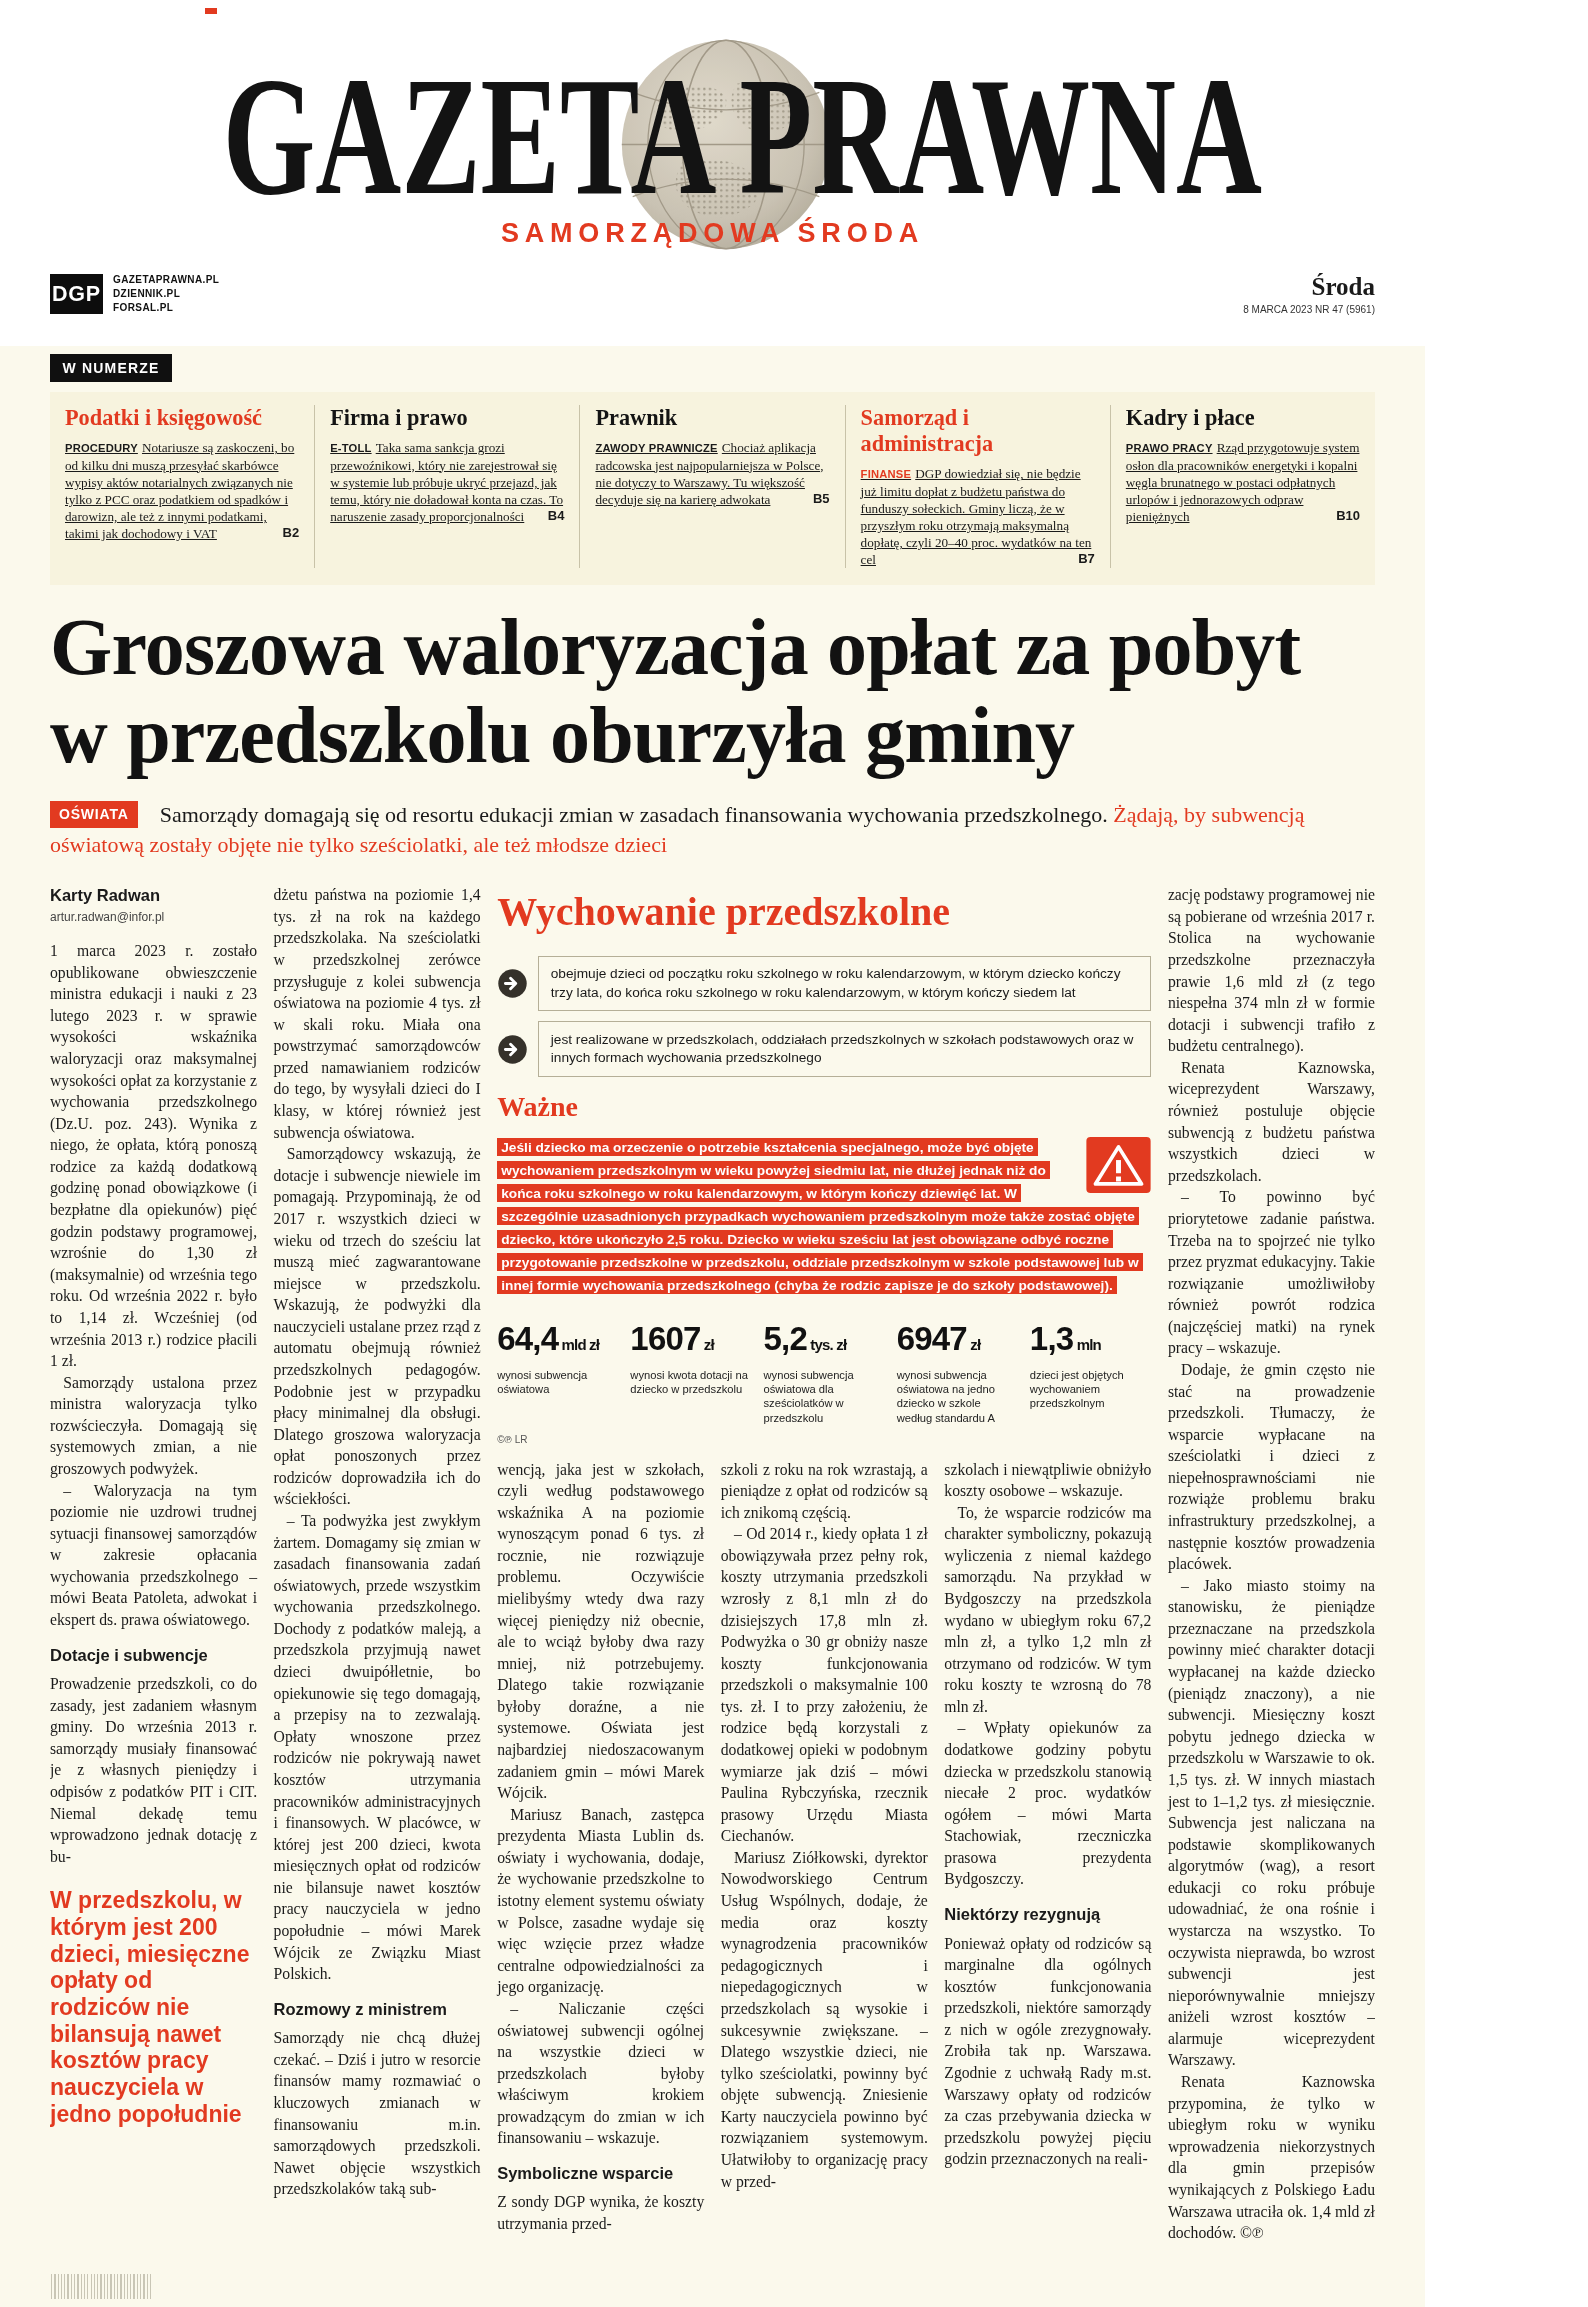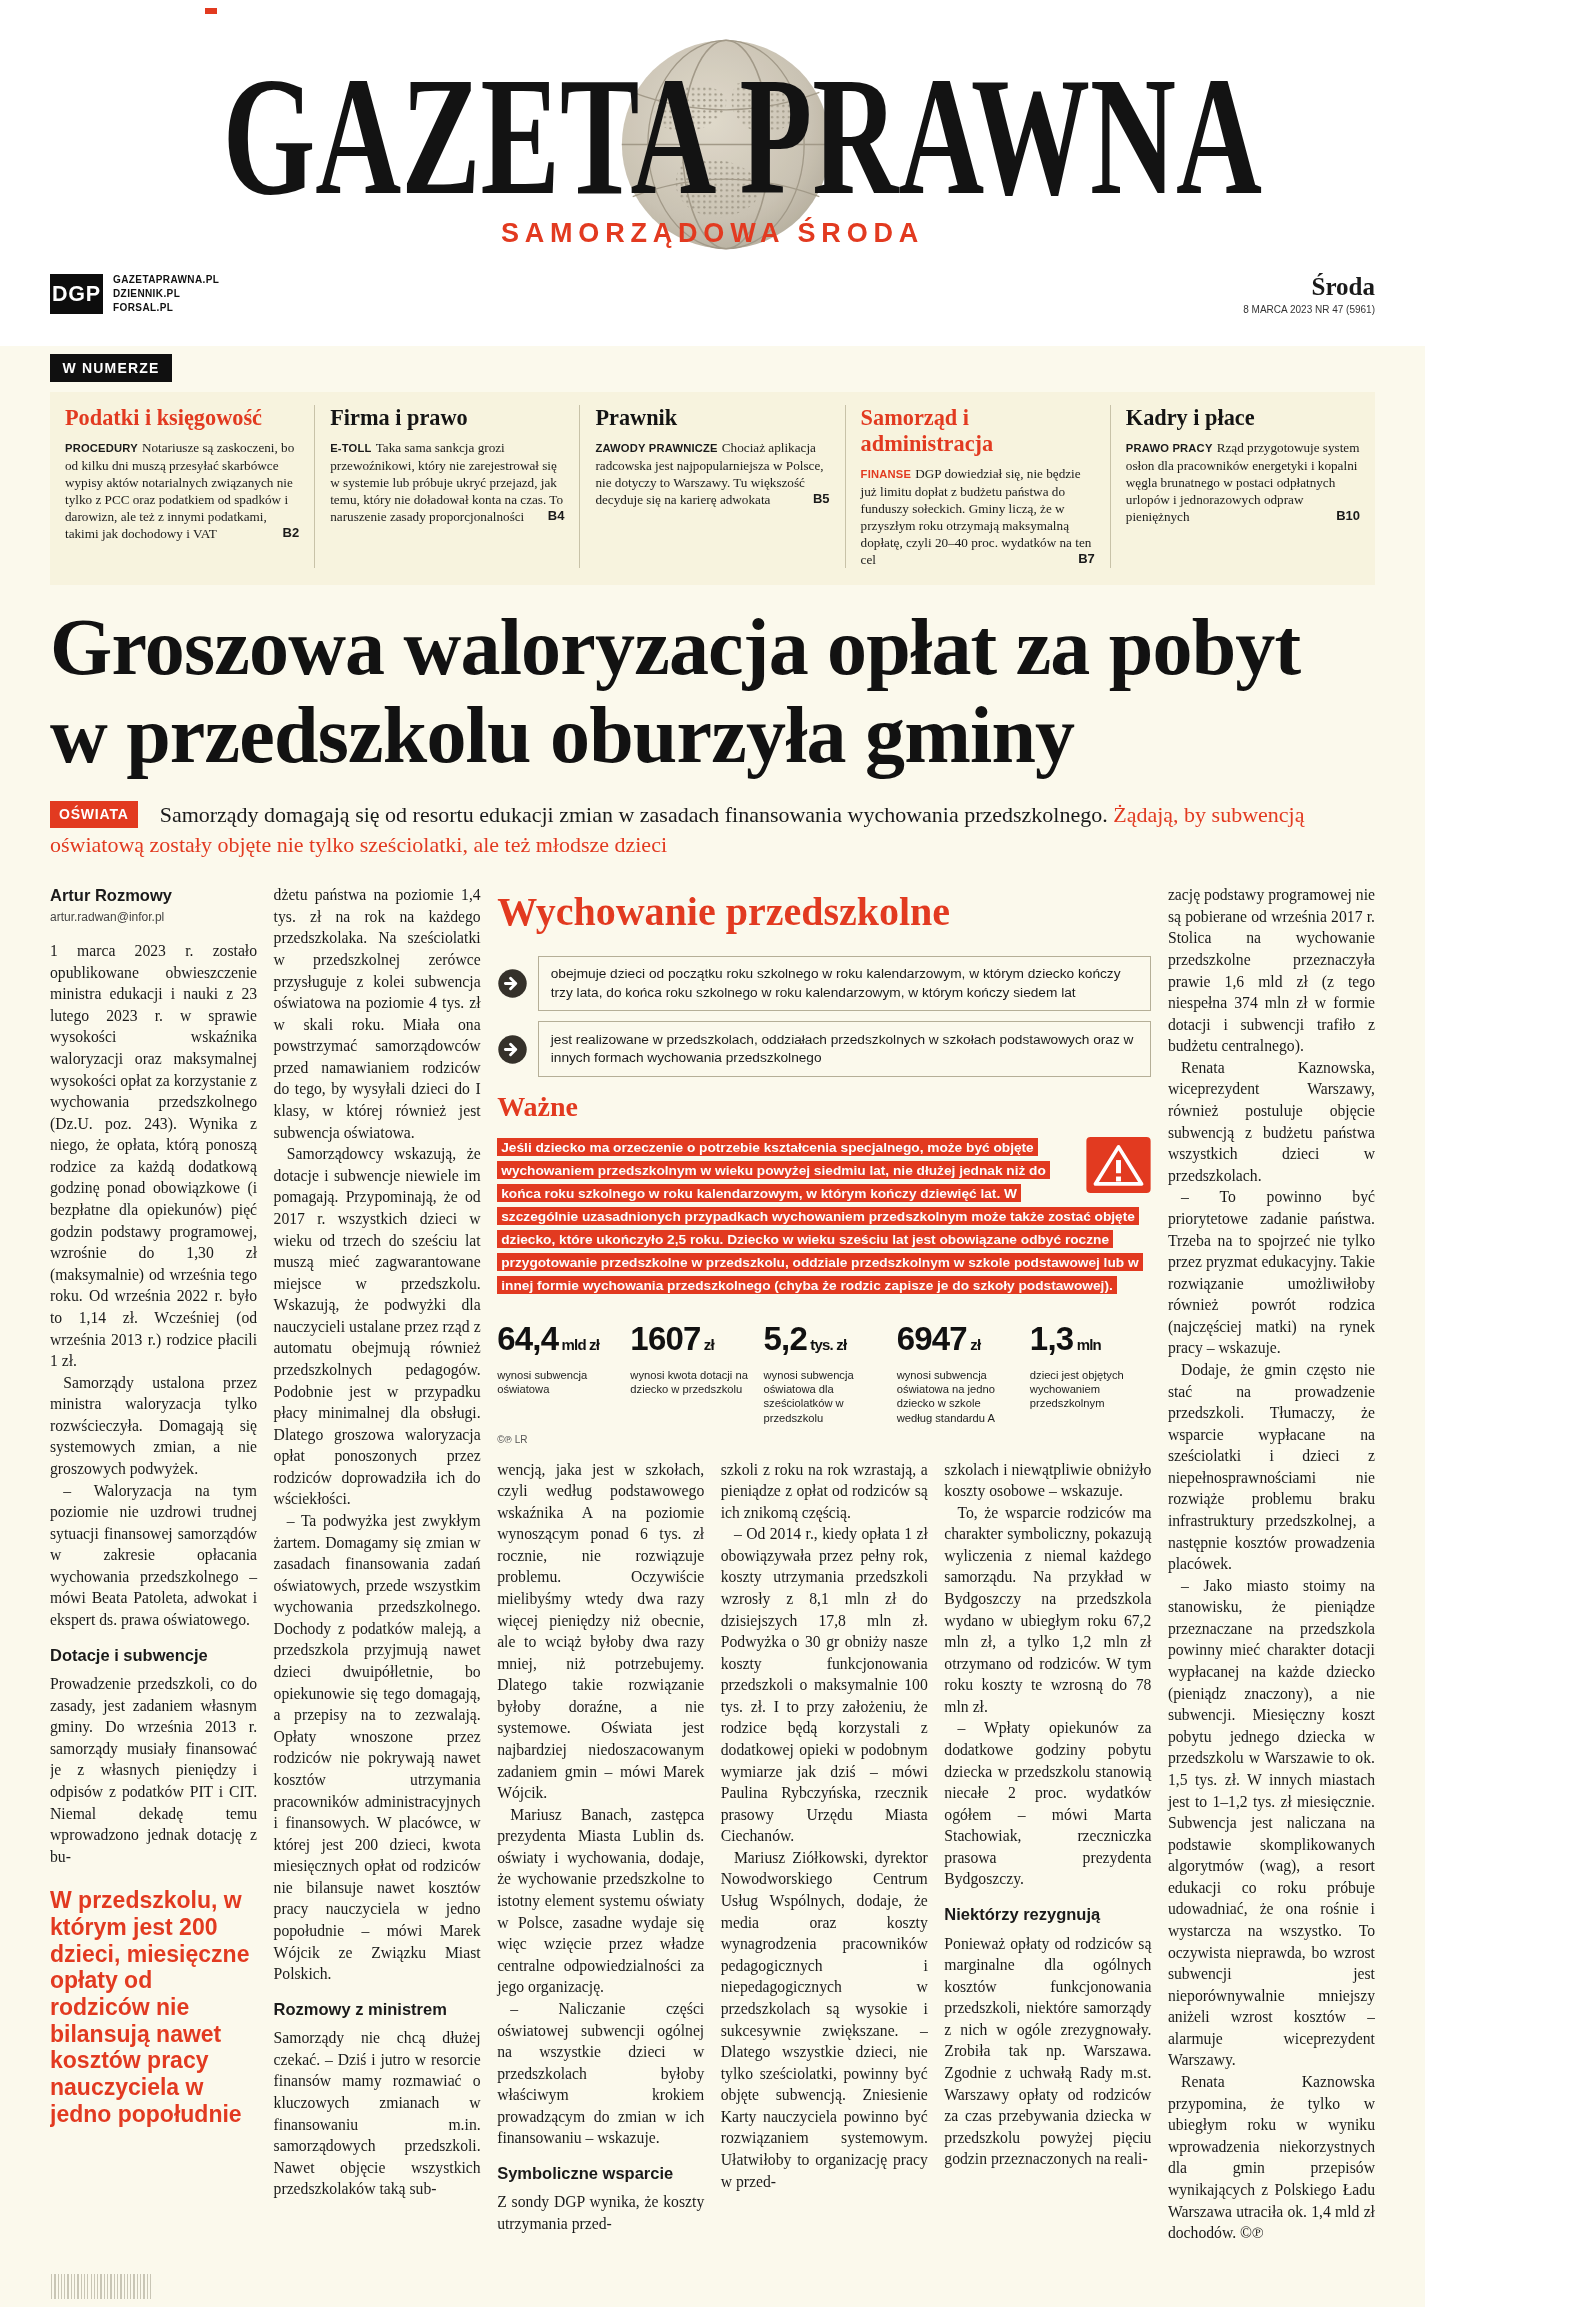--- a/index.html
+++ b/index.html
@@ -31,21 +31,21 @@
   
   .content{position:relative;background:var(--cream);height:1961px;padding:8.3px 50px 0;overflow:hidden;}
   .wnumerze{display:inline-block;background:#101010;color:#fff;font-family:"Liberation Sans",sans-serif;font-weight:bold;font-size:14px;letter-spacing:1.2px;padding:5.8px 12.4px;margin-bottom:10px;}
 
   
   .teasers{display:flex;background:var(--cream2);padding:13.2px 0 16.5px;margin-bottom:18px;}
   .teaser{flex:1;padding:0 15px;}
   .teaser + .teaser{border-left:0.8px solid #c8c2a8;}
   .teaser h3{font-size:22.3px;font-weight:bold;margin-bottom:8.3px;color:#141414;}
   .teaser h3.red{color:var(--red);}
-  .teaser p{font-size:13.2px;line-height:1.3;}
+  .teaser p{font-size:13.2px;line-height:1.3;text-decoration:underline;}
   .kicker{font-family:"Liberation Sans",sans-serif;font-weight:bold;font-size:11.2px;letter-spacing:0.2px;margin-right:4.1px;}
   .kicker.red{color:var(--red);}
   .pagenum{font-family:"Liberation Sans",sans-serif;font-weight:bold;float:right;font-size:13px;margin-left:6.6px;}
 
   
   .headline{font-size:80px;line-height:1.1;font-weight:bold;letter-spacing:-0.8px;max-width:1456px;margin:6.6px 0 21.5px;color:#121212;}
   .lede{font-size:22px;line-height:1.34;margin-bottom:25px;max-width:1514px;}
   .lede-label{display:inline-block;background:var(--red);color:#fff;font-family:"Liberation Sans",sans-serif;font-weight:bold;font-size:14px;letter-spacing:0.8px;padding:4.1px 9px;margin-right:22px;vertical-align:3.3px;}
   .lede-red{color:var(--red);}
 
@@ -164,21 +164,21 @@
 
     <div class="lede">
       <span class="lede-label">OŚWIATA</span><span class="lede-black">Samorządy domagają się od resortu edukacji zmian w zasadach finansowania wychowania przedszkolnego. </span><span class="lede-red">Żądają, by subwencją oświatową zostały objęte nie tylko sześciolatki, ale też młodsze dzieci</span>
     </div>
 
     
     <div class="columns">
 
       <div class="col">
         <div class="byline">
-          <div class="author">Artur Rozmowy</div>
+          <div class="author">Karty Radwan</div>
           <div class="email">artur.radwan@infor.pl</div>
         </div>
         <div class="paras">
             <p>1 marca 2023 r. zostało opublikowane obwieszczenie ministra edukacji i nauki z 23 lutego 2023 r. w sprawie wysokości wskaźnika waloryzacji oraz maksymalnej wysokości opłat za korzystanie z wychowania przedszkolnego (Dz.U. poz. 243). Wynika z niego, że opłata, którą ponoszą rodzice za każdą dodatkową godzinę ponad obowiązkowe (i bezpłatne dla opiekunów) pięć godzin podstawy programowej, wzrośnie do 1,30 zł (maksymalnie) od września tego roku. Od września 2022 r. było to 1,14 zł. Wcześniej (od września 2013 r.) rodzice płacili 1 zł.</p>
             <p>Samorządy ustalona przez ministra waloryzacja tylko rozwścieczyła. Domagają się systemowych zmian, a nie groszowych podwyżek.</p>
             <p>– Waloryzacja na tym poziomie nie uzdrowi trudnej sytuacji finansowej samorządów w zakresie opłacania wychowania przedszkolnego – mówi Beata Patoleta, adwokat i ekspert ds. prawa oświatowego.</p>
           </div>
         <h4 class="subhead">Dotacje i subwencje</h4>
         <div class="paras">
             <p>Prowadzenie przedszkoli, co do zasady, jest zadaniem własnym gminy. Do września 2013 r. samorządy musiały finansować je z własnych pieniędzy i odpisów z podatków PIT i CIT. Niemal dekadę temu wprowadzono jednak dotację z bu-</p>

